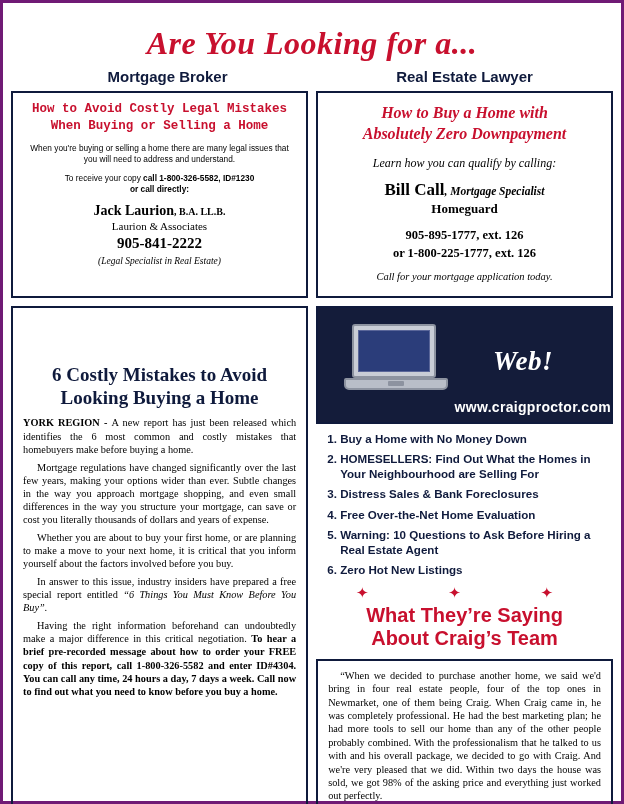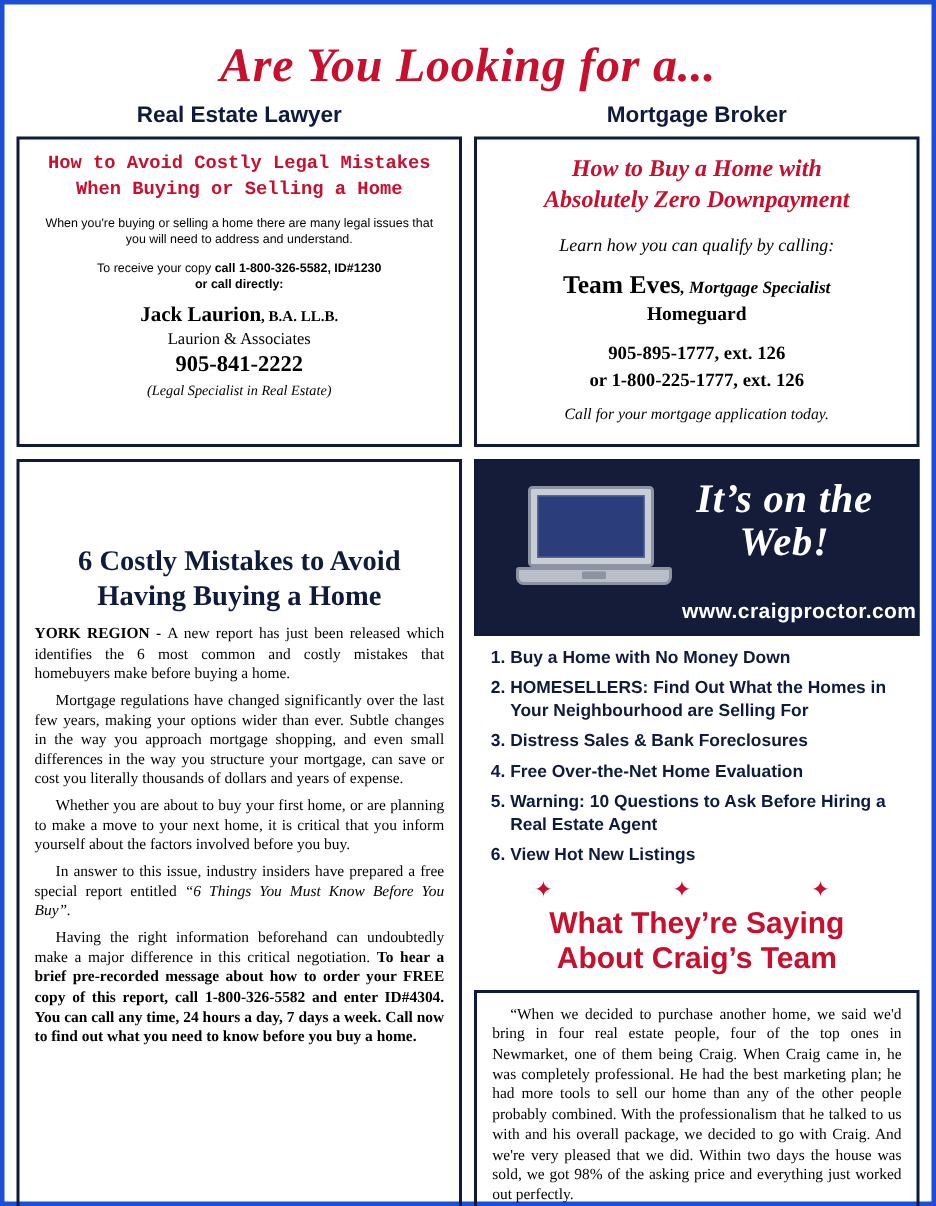--- a/index.html
+++ b/index.html
@@ -12,21 +12,21 @@
     height: 804px;
     font-family: "Liberation Serif", serif;
     color: #000;
     overflow: hidden;
   }
   .page {
     position: relative;
     width: 624px;
     height: 804px;
     box-sizing: border-box;
-    border: 3px solid #1d4ed8;
+    border: 3px solid #701a75;
     background: #fff;
     padding: 0;
   }
   .inner {
     position: absolute;
     left: 8px;
     top: 8px;
     right: 8px;
     bottom: 8px;
   }
@@ -330,22 +330,22 @@
 </style>
 </head>
 <body>
 
 <div class="page">
   <div class="inner">
 
     <div class="headline">Are You Looking for a...</div>
 
     <div class="col-heads">
+      <div class="ch ch-right">Mortgage Broker</div>
       <div class="ch ch-left">Real Estate Lawyer</div>
-      <div class="ch ch-right">Mortgage Broker</div>
     </div>
 
     <div class="row-top">
 
       <div class="box lawyer-box">
         <div class="lawyer-title">
           <span>How to Avoid Costly Legal Mistakes</span><br>
           <span>When Buying or Selling a Home</span>
         </div>
         <div class="lawyer-p">When you're buying or selling a home there are many legal issues that you will need to address and understand.</div>
@@ -361,71 +361,71 @@
         <div class="lawyer-spec">(Legal Specialist in Real Estate)</div>
       </div>
 
       <div class="box broker-box">
         <div class="broker-title">
           <span>How to Buy a Home with</span><br>
           <span>Absolutely Zero Downpayment</span>
         </div>
         <div class="broker-sub">Learn how you can qualify by calling:</div>
         <div class="broker-name">
-          <span>Team Eves</span><span class="role">, Mortgage Specialist</span>
+          <span>Bill Call</span><span class="role">, Mortgage Specialist</span>
         </div>
         <div class="broker-co">Homeguard</div>
         <div class="broker-ph">
           <span>905-895-1777, ext. 126</span><br>
           <span>or 1-800-225-1777, ext. 126</span>
         </div>
         <div class="broker-foot">Call for your mortgage application today.</div>
       </div>
 
     </div>
 
     <div class="row-mid">
 
       <div class="article">
         <div class="article-title">
           <span>6 Costly Mistakes to Avoid</span><br>
-          <span>Having Buying a Home</span>
+          <span>Looking Buying a Home</span>
         </div>
         <p><span class="lead">YORK REGION - </span><span>A new report has just been released which identifies the 6 most common and costly mistakes that homebuyers make before buying a home.</span></p>
         <p class="ind">Mortgage regulations have changed significantly over the last few years, making your options wider than ever. Subtle changes in the way you approach mortgage shopping, and even small differences in the way you structure your mortgage, can save or cost you literally thousands of dollars and years of expense.</p>
         <p class="ind">Whether you are about to buy your first home, or are planning to make a move to your next home, it is critical that you inform yourself about the factors involved before you buy.</p>
         <p class="ind"><span>In answer to this issue, industry insiders have prepared a free special report entitled </span><span class="it">“6 Things You Must Know Before You Buy”.</span></p>
         <p class="ind"><span>Having the right information beforehand can undoubtedly make a major difference in this critical negotiation. </span><span class="bold">To hear a brief pre-recorded message about how to order your FREE copy of this report, call 1-800-326-5582 and enter ID#4304. You can call any time, 24 hours a day, 7 days a week. Call now to find out what you need to know before you buy a home.</span></p>
       </div>
 
       <div class="right-col">
 
         <div class="web-box">
           <div class="laptop">
             <div class="lap-screen">
               <div class="lap-inner"></div>
             </div>
             <div class="lap-base"></div>
             <div class="lap-pad"></div>
           </div>
           <div class="web-script">
-            <span>It’s on the</span><br>
+            <br>
             <span>Web!</span>
           </div>
           <div class="web-url">www.craigproctor.com</div>
         </div>
 
         <div class="offers">
           <ol>
             <li>Buy a Home with No Money Down</li>
             <li>HOMESELLERS: Find Out What the Homes in Your Neighbourhood are Selling For</li>
             <li>Distress Sales &amp; Bank Foreclosures</li>
             <li>Free Over-the-Net Home Evaluation</li>
             <li>Warning: 10 Questions to Ask Before Hiring a Real Estate Agent</li>
-            <li>View Hot New Listings</li>
+            <li>Zero Hot New Listings</li>
           </ol>
         </div>
 
         <div class="diamonds">✦ ✦ ✦</div>
 
         <div class="saying-title">
           <span>What They’re Saying</span><br>
           <span>About Craig’s Team</span>
         </div>
 

